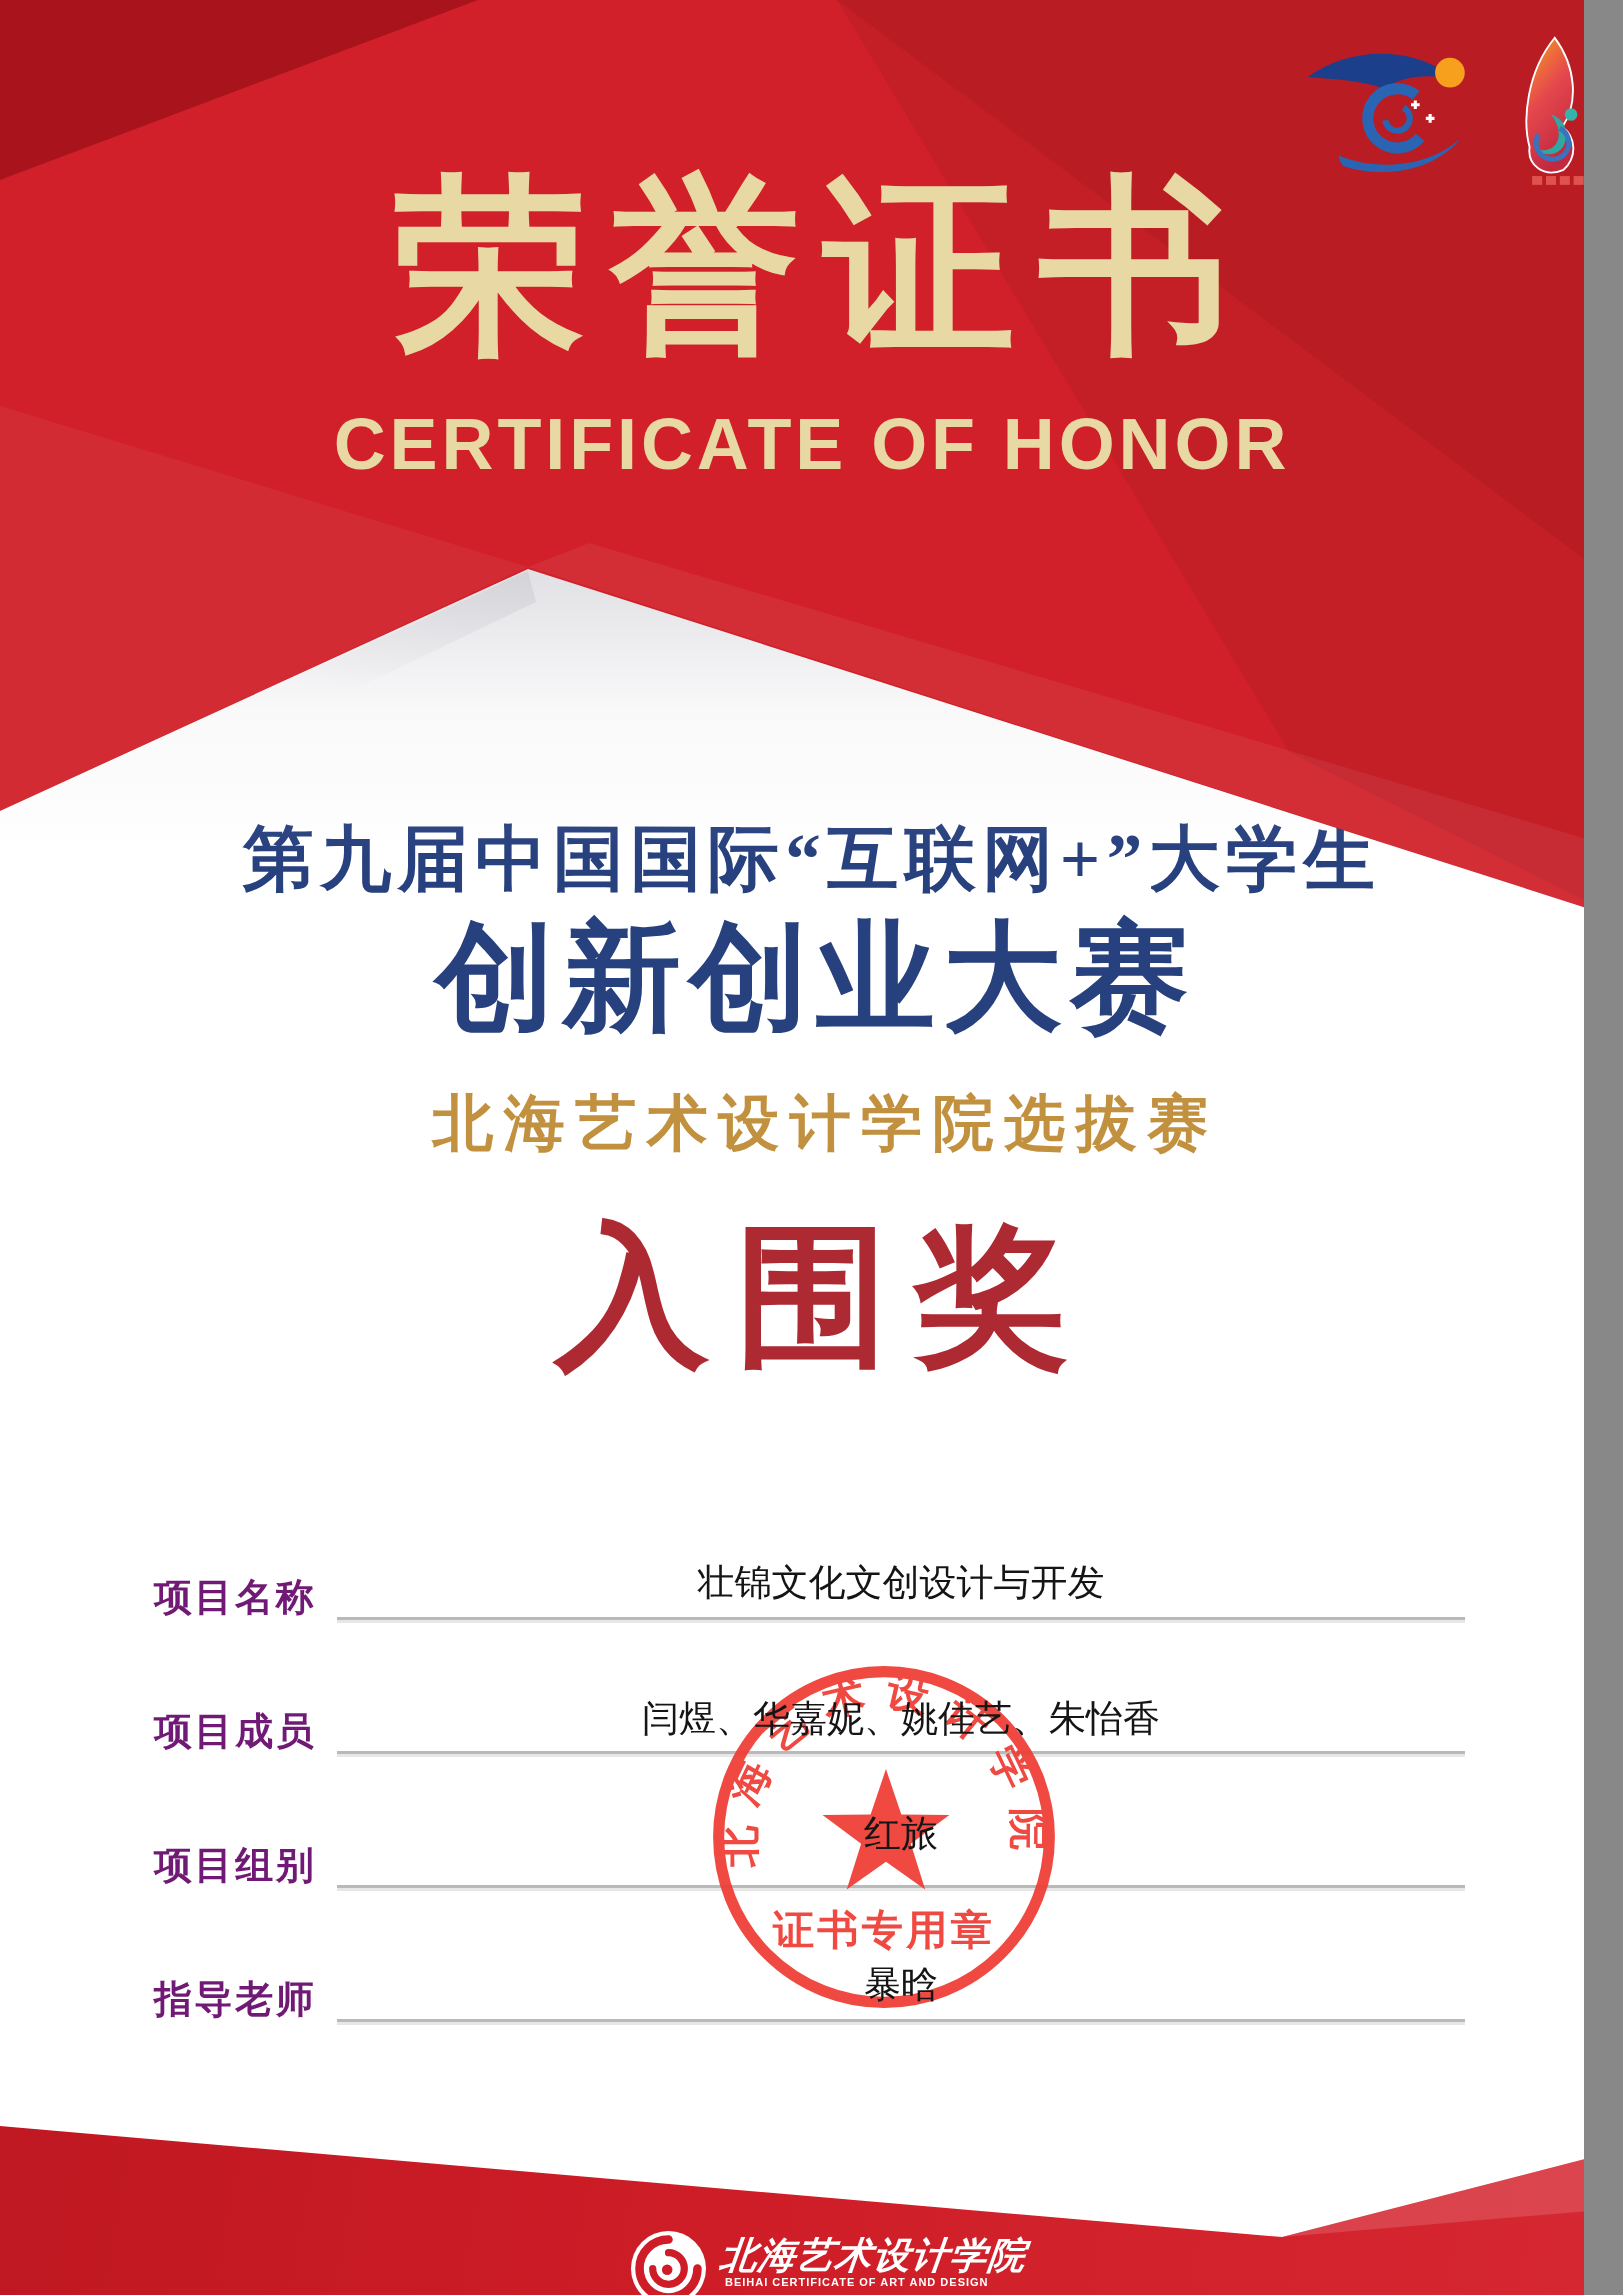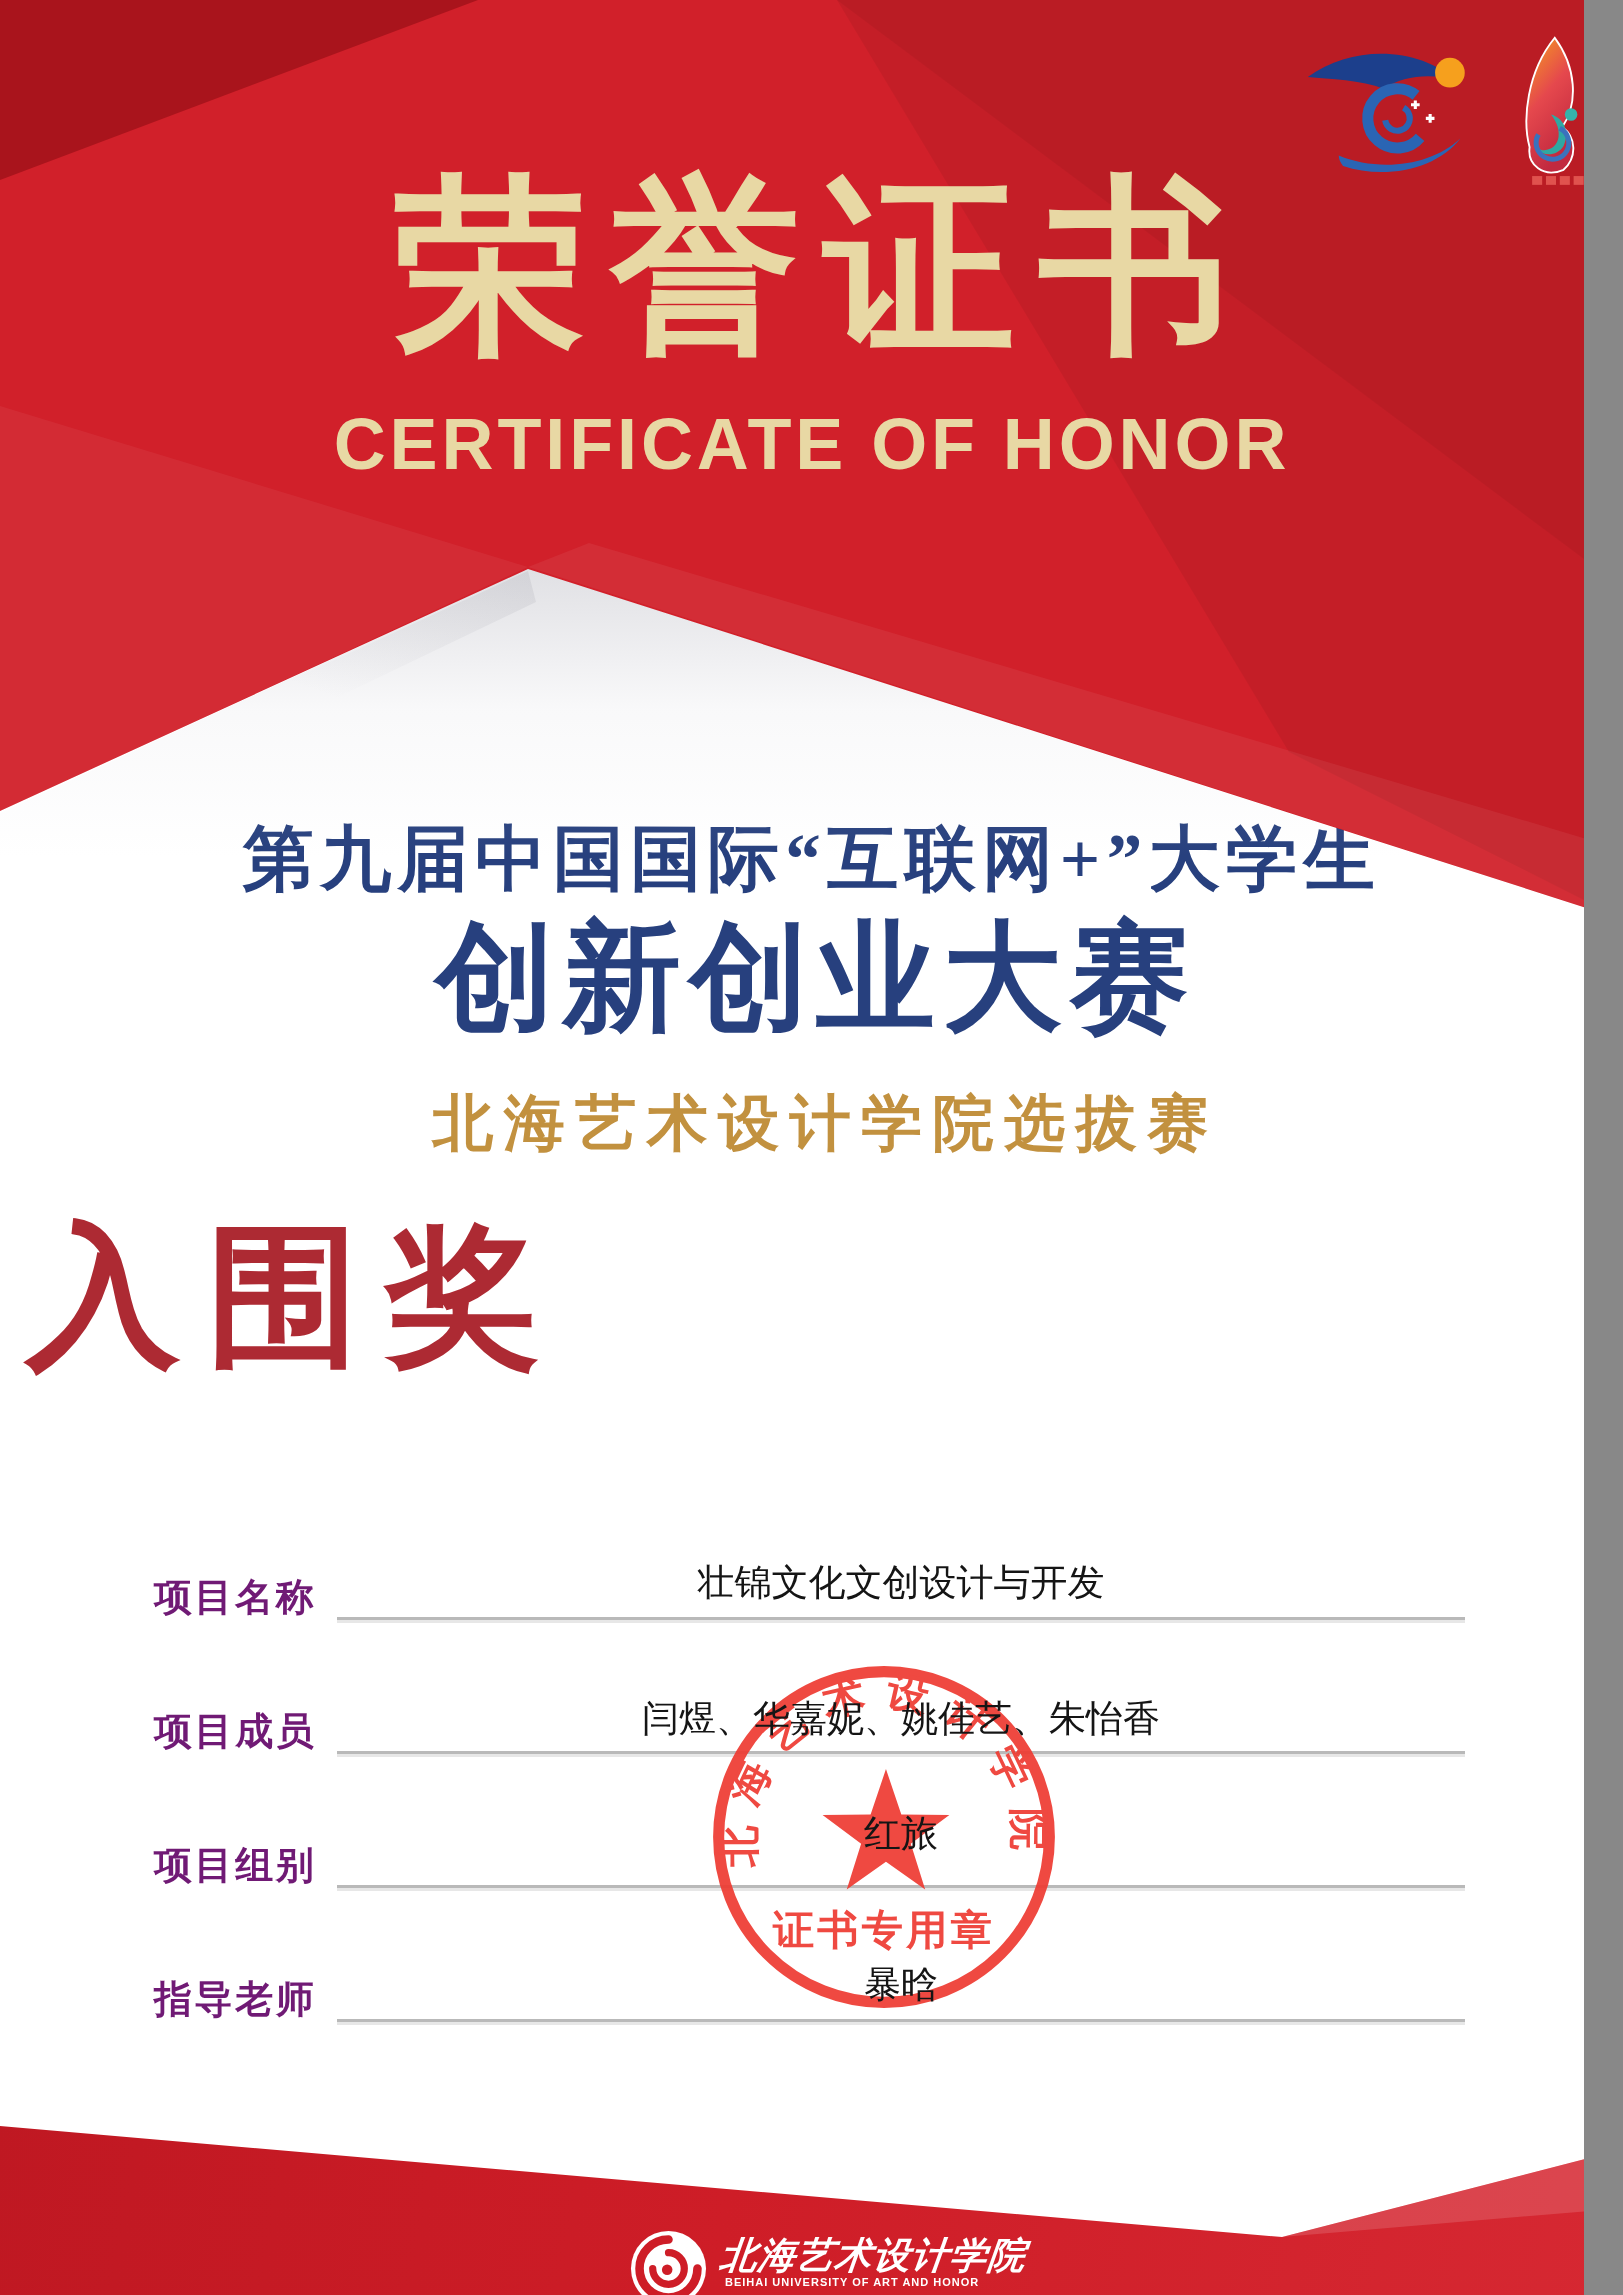--- a/index.html
+++ b/index.html
@@ -34,21 +34,21 @@
       clip-path:polygon(528px 7.9px,0 251px,0 296px,536px 39px);
       background:linear-gradient(200deg,rgba(130,130,142,0.45),rgba(130,130,142,0) 65%);}
 
   
   .t-blue1{left:0;top:822px;width:1624px;text-align:center;color:#27407e;font-weight:700;
            font-family:"Liberation Serif",serif;font-size:71px;line-height:1.05;letter-spacing:6.5px;}
   .t-blue2{left:0;top:916px;width:1624px;text-align:center;color:#27407e;font-weight:700;
            font-family:"Liberation Serif",serif;font-size:119px;line-height:1.05;letter-spacing:7.9px;padding-left:7.9px;box-sizing:border-box;}
   .t-gold{left:0;top:1092px;width:1624px;text-align:center;color:#c2913f;font-weight:700;
           font-family:"Liberation Serif",serif;font-size:61px;line-height:1.05;letter-spacing:10.5px;padding-left:27px;box-sizing:border-box;}
-  .t-award{left:0;top:1214px;width:1624px;color:#ad2a33;font-weight:700;
+  .t-award{left:0;top:1214px;width:1624px;text-align:center;color:#ad2a33;font-weight:700;
            font-family:"Liberation Serif",serif;font-size:154px;line-height:1.08;letter-spacing:26px;padding-left:26px;box-sizing:border-box;}
 
   
   .flabel{left:154px;width:275px;font-size:38px;font-weight:700;color:#701a75;letter-spacing:2.6px;line-height:1;z-index:3;}
   .fline{left:337px;width:1128px;height:5.9px;z-index:3;
          background:linear-gradient(180deg,#b9b9b9 0 45%,#e7e7e7 45% 100%);}
   .fvalue{left:337px;width:1128px;text-align:center;font-size:37px;color:#151515;line-height:1.15;z-index:6;}
   .l1{top:1578px;} .u1{top:1617px;} .v1{top:1562px;}
   .l2{top:1712px;} .u2{top:1751px;} .v2{top:1698px;}
   .l3{top:1846px;} .u3{top:1885px;} .v3{top:1813px;}
@@ -154,16 +154,16 @@
     <div class="foot-facet"></div>
   </div>
 
   <svg class="abs uni-swirl" viewBox="0 0 120 120">
     <circle cx="60" cy="60" r="57" fill="#ffffff"></circle>
     <path d="M60,16 A44,44 0 1 0 104,60" fill="none" stroke="#ce1d27" stroke-width="13" stroke-linecap="round"></path>
     <path d="M60,36 A24,24 0 1 1 36,60" fill="none" stroke="#ce1d27" stroke-width="11" stroke-linecap="round"></path>
     <circle cx="58" cy="62" r="8" fill="#ce1d27"></circle>
   </svg>
   <div class="abs uni-cn">北海艺术设计学院</div>
-  <div class="abs uni-en">BEIHAI UNIVERSITY OF ART AND HONOR</div>
+  <div class="abs uni-en">BEIHAI CERTIFICATE OF ART AND DESIGN</div>
 
 </div>
 
 
 </body></html>

